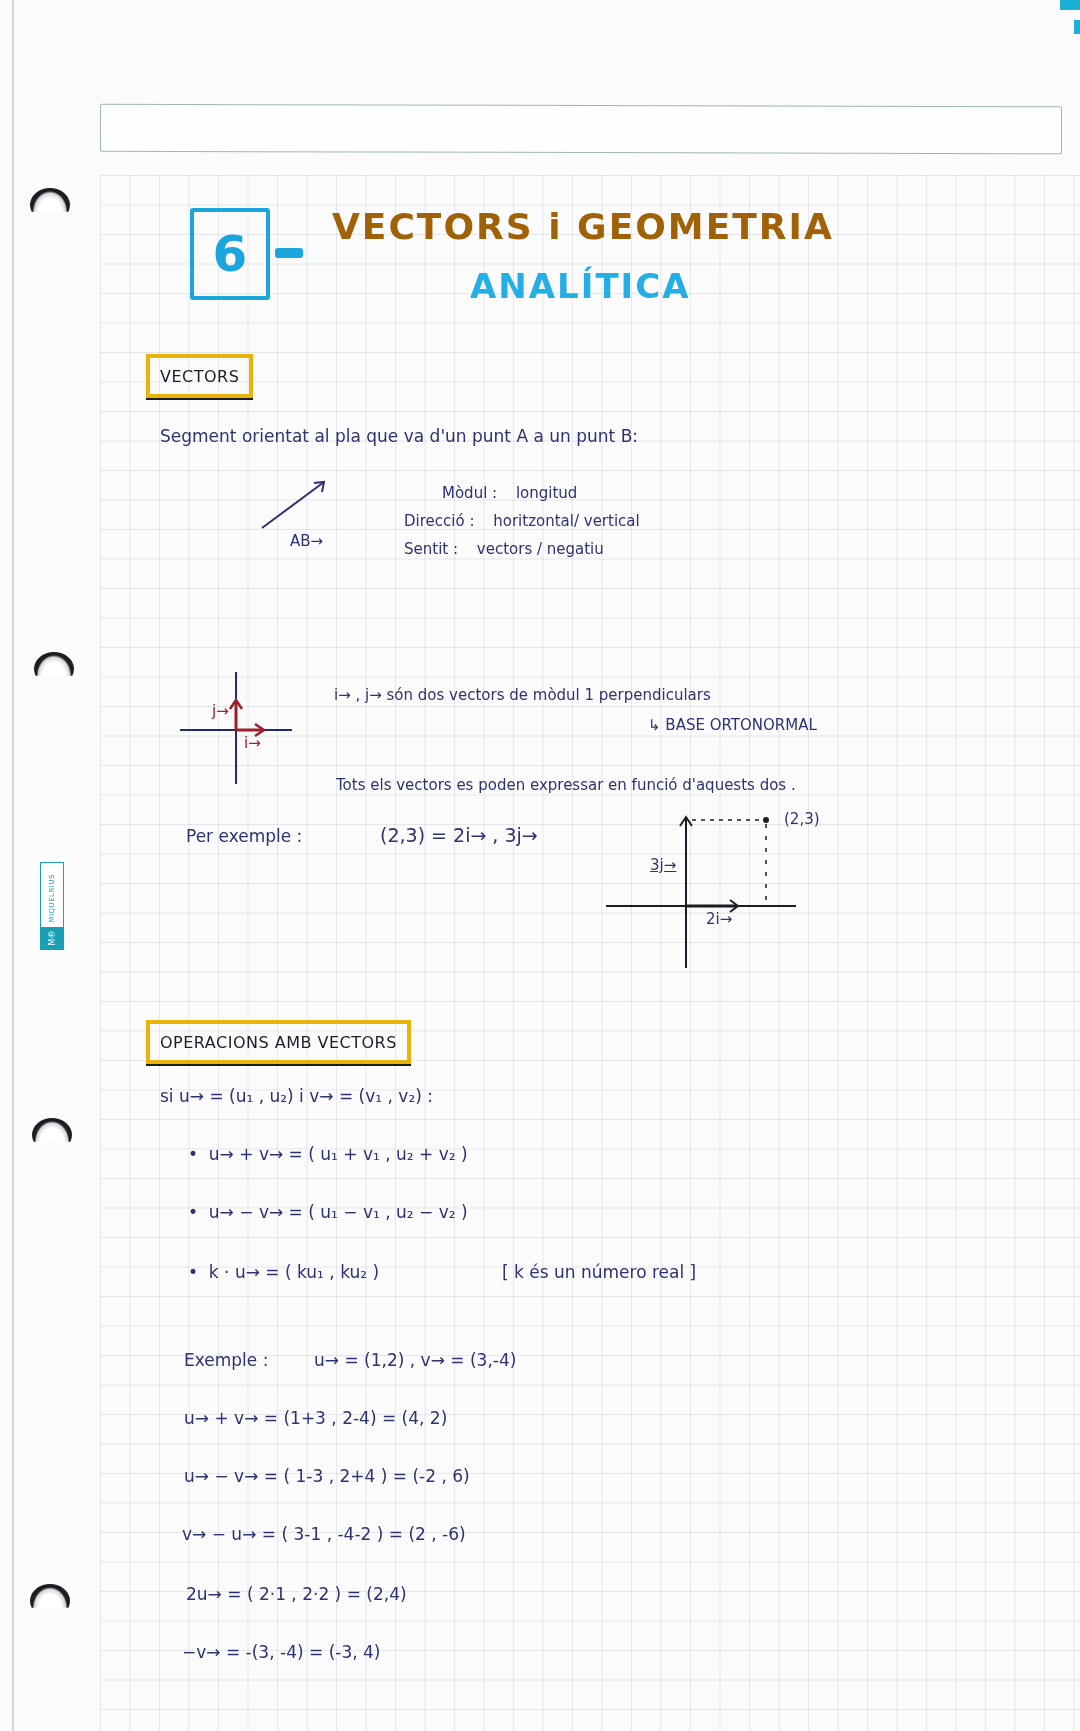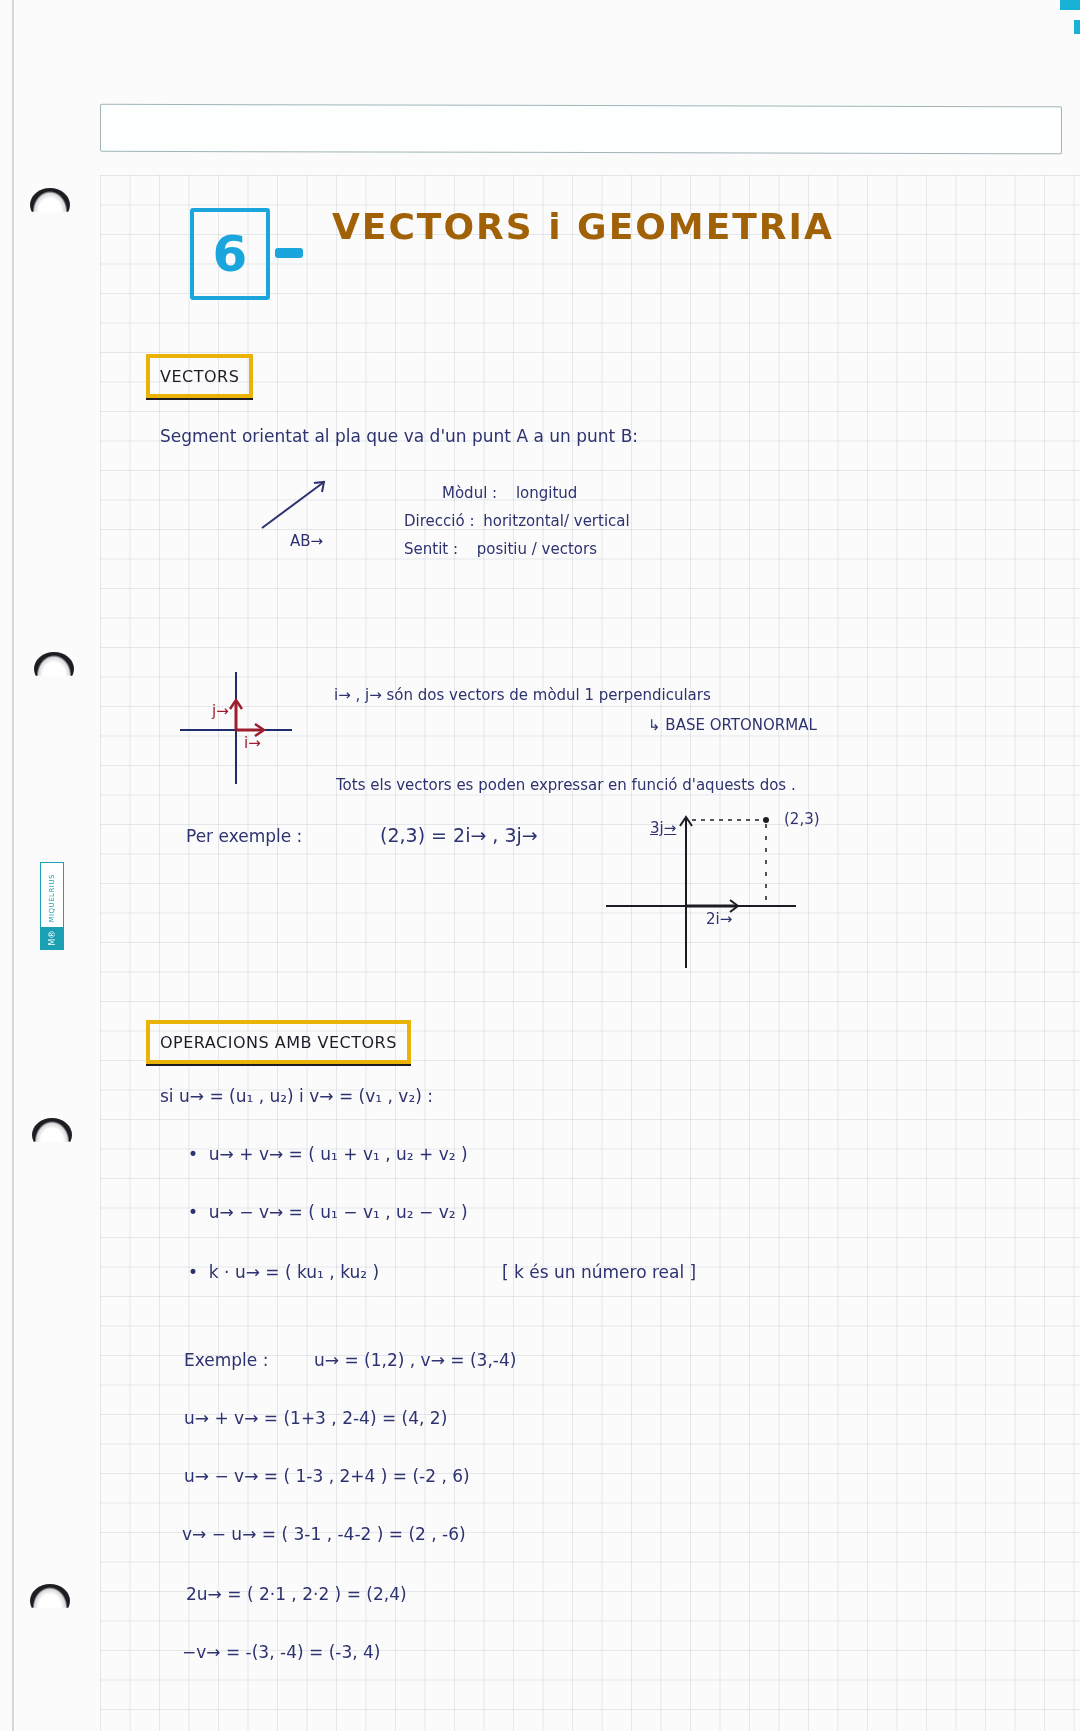--- a/index.html
+++ b/index.html
@@ -76,43 +76,44 @@
   <div class="ring" style="left:30px;top:1584px;"></div>
 
   <div class="brand">
     <div class="logo">M®</div>
     <div class="name">MIQUELRIUS</div>
   </div>
 
   <div class="title-num">6</div>
   <div class="title-dash"></div>
   <div class="title-1">VECTORS i GEOMETRIA</div>
+  <div class="title-2">ANALÍTICA</div>
 
   <div class="section-box" style="left:146px;top:354px;height:36px;">
     <span>VECTORS</span>
   </div>
   <div class="t" style="left:160px;top:426px;">Segment orientat al pla que va d'un punt A a un punt B:</div>
 
   <svg style="left:258px;top:478px;" width="80" height="70">
     <line x1="4" y1="50" x2="66" y2="4" stroke="#2d3270" stroke-width="2"></line>
     <polyline points="56,5 66,4 64,14" fill="none" stroke="#2d3270" stroke-width="2"></polyline>
   </svg>
   <div class="t small" style="left:290px;top:532px;">AB→</div>
 
   <div class="t small" style="left:404px;top:484px;margin-left:38px;">
     <span>Mòdul :</span>
     <span style="margin-left:14px">longitud</span>
   </div>
   <div class="t small" style="left:404px;top:512px;">
     <span>Direcció :</span>
-    <span style="margin-left:4px">horitzontal/ vertical</span>
+    <span style="margin-left:14px">horitzontal/ vertical</span>
   </div>
   <div class="t small" style="left:404px;top:540px;">
     <span>Sentit :</span>
-    <span style="margin-left:14px">positiu / vectors</span>
+    <span style="margin-left:14px">vectors / negatiu</span>
   </div>
 
 
   <svg style="left:180px;top:672px;" width="114" height="114">
     <line x1="0" y1="58" x2="112" y2="58" stroke="#1f2c6e" stroke-width="2"></line>
     <line x1="56" y1="0" x2="56" y2="112" stroke="#1f2c6e" stroke-width="2"></line>
     <line x1="56" y1="58" x2="56" y2="30" stroke="#9b1f2d" stroke-width="3"></line>
     <polyline points="50,37 56,28 62,37" fill="none" stroke="#9b1f2d" stroke-width="2.5"></polyline>
     <line x1="56" y1="58" x2="82" y2="58" stroke="#9b1f2d" stroke-width="3"></line>
     <polyline points="75,52 84,58 75,64" fill="none" stroke="#9b1f2d" stroke-width="2.5"></polyline>
@@ -131,21 +132,21 @@
     <line x1="0" y1="92" x2="190" y2="92" stroke="#1c1d24" stroke-width="2"></line>
     <line x1="80" y1="4" x2="80" y2="154" stroke="#1c1d24" stroke-width="2"></line>
     <polyline points="74,12 80,3 86,12" fill="none" stroke="#1c1d24" stroke-width="2"></polyline>
     <line x1="80" y1="92" x2="130" y2="92" stroke="#1c1d24" stroke-width="3"></line>
     <polyline points="124,86 132,92 124,98" fill="none" stroke="#1c1d24" stroke-width="2"></polyline>
     <line x1="86" y1="6" x2="158" y2="6" stroke="#1c1d24" stroke-width="1.5" stroke-dasharray="4,5"></line>
     <line x1="160" y1="10" x2="160" y2="90" stroke="#1c1d24" stroke-width="1.5" stroke-dasharray="4,8"></line>
     <circle cx="160" cy="6" r="3" fill="#1c1d24"></circle>
   </svg>
   <div class="t small" style="left:784px;top:810px;">(2,3)</div>
-  <div class="t small" style="left:650px;top:819px;text-decoration:underline;">3j→</div>
+  <div class="t small" style="left:650px;top:856px;text-decoration:underline;">3j→</div>
   <div class="t small" style="left:706px;top:910px;">2i→</div>
 
   <div class="section-box" style="left:146px;top:1020px;height:36px;">
     <span>OPERACIONS AMB VECTORS</span>
   </div>
   <div class="t" style="left:160px;top:1086px;">si u→ = (u₁ , u₂)  i  v→ = (v₁ , v₂) :</div>
 
   <div class="t" style="left:188px;top:1144px;">
     <span>•&nbsp;&nbsp;</span><span>u→ + v→ = ( u₁ + v₁ ,  u₂ + v₂ )</span>
   </div>

